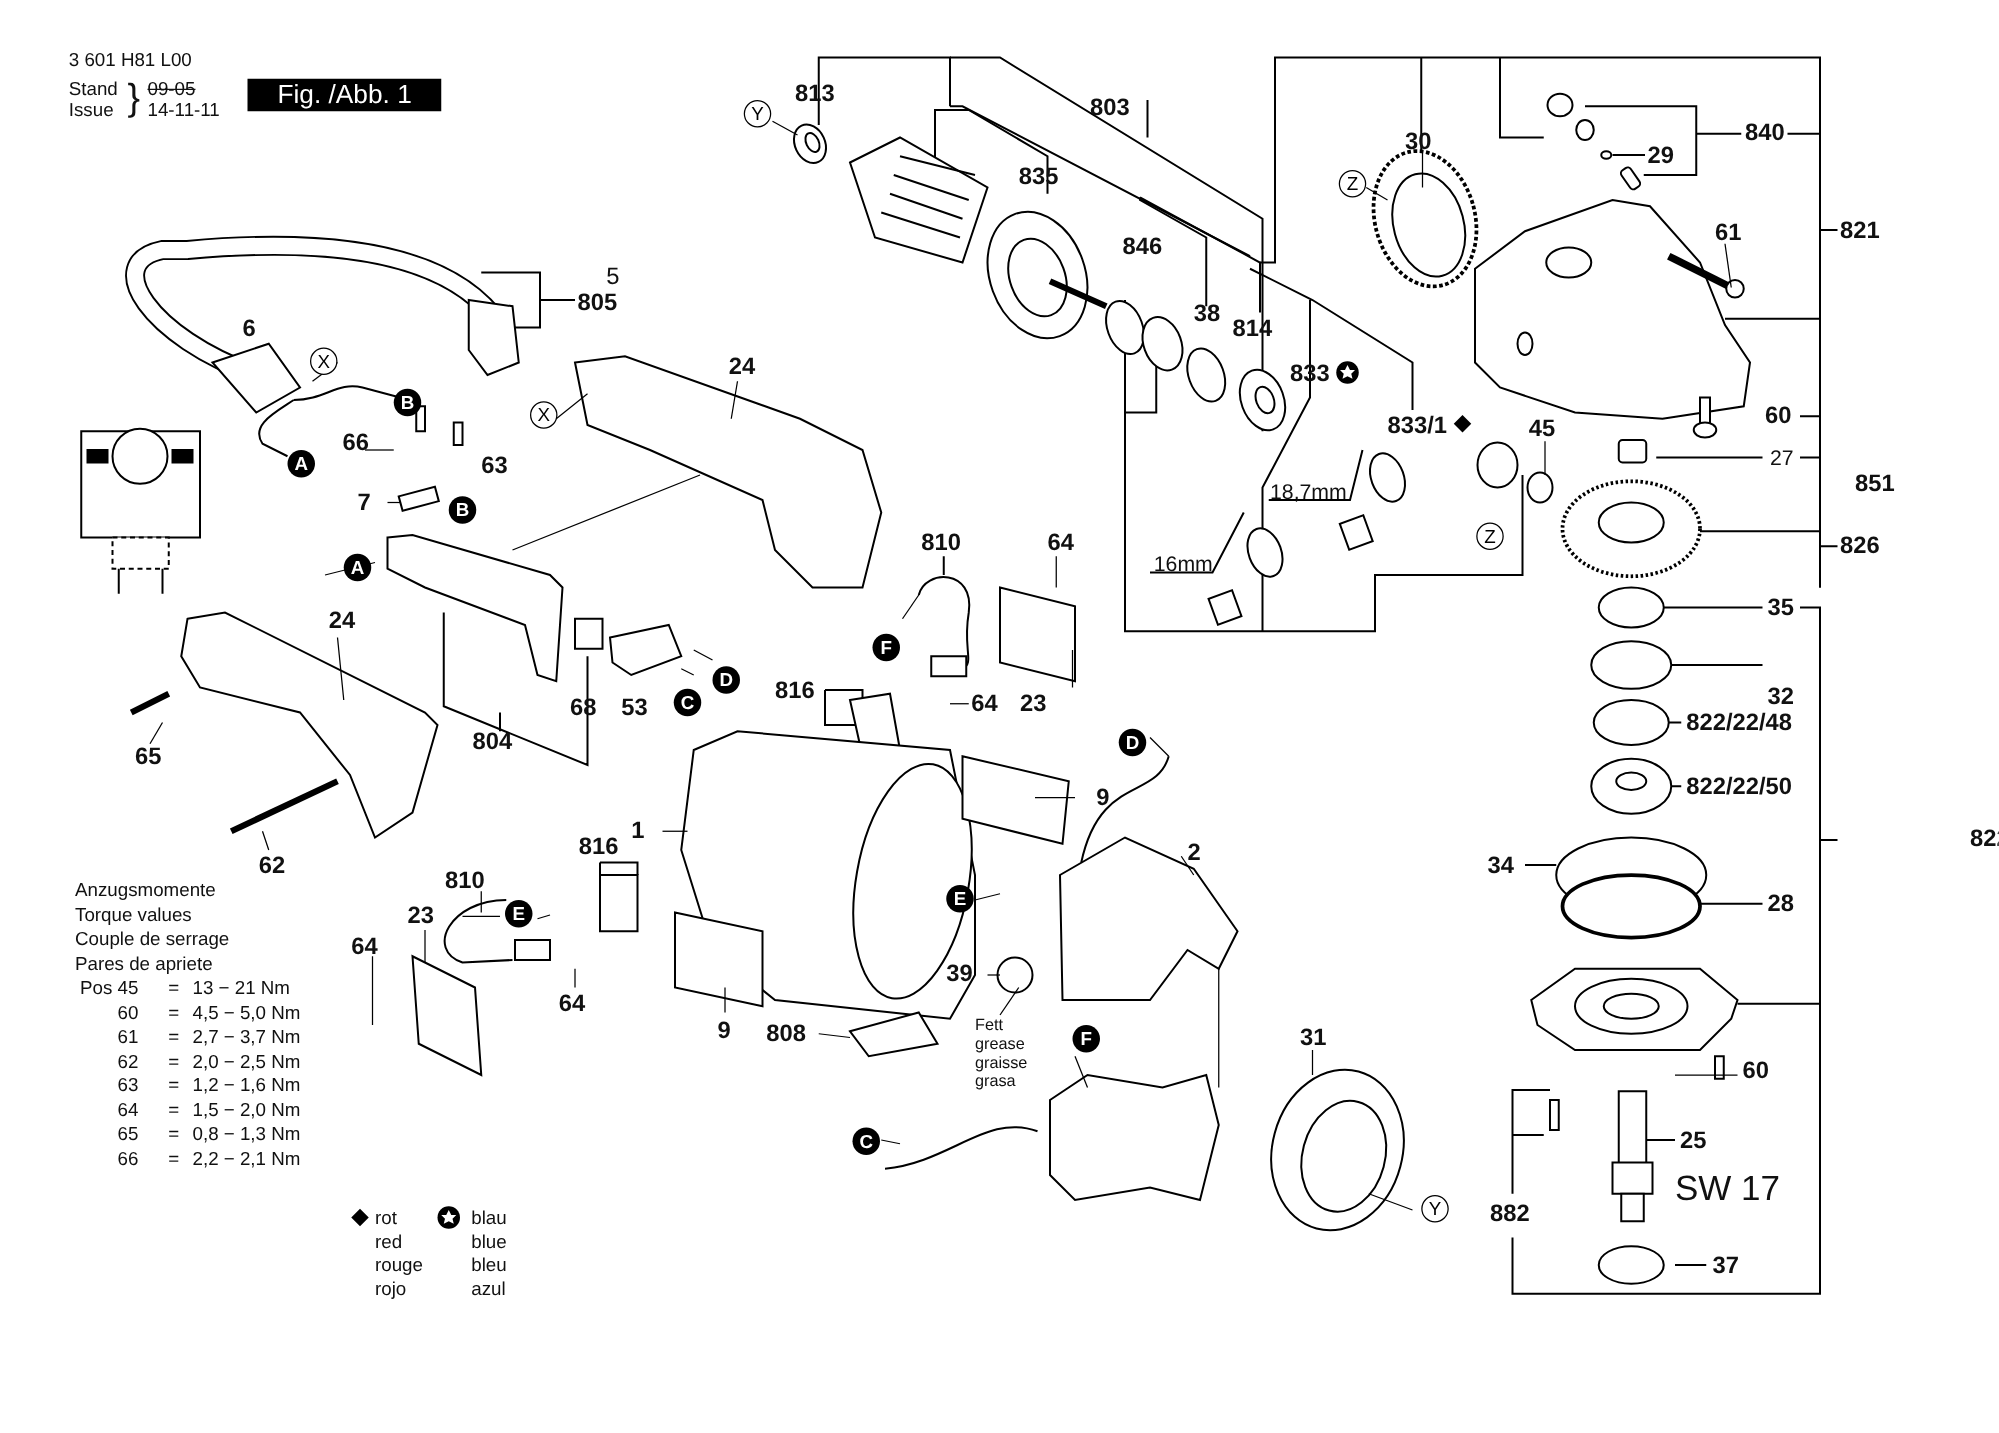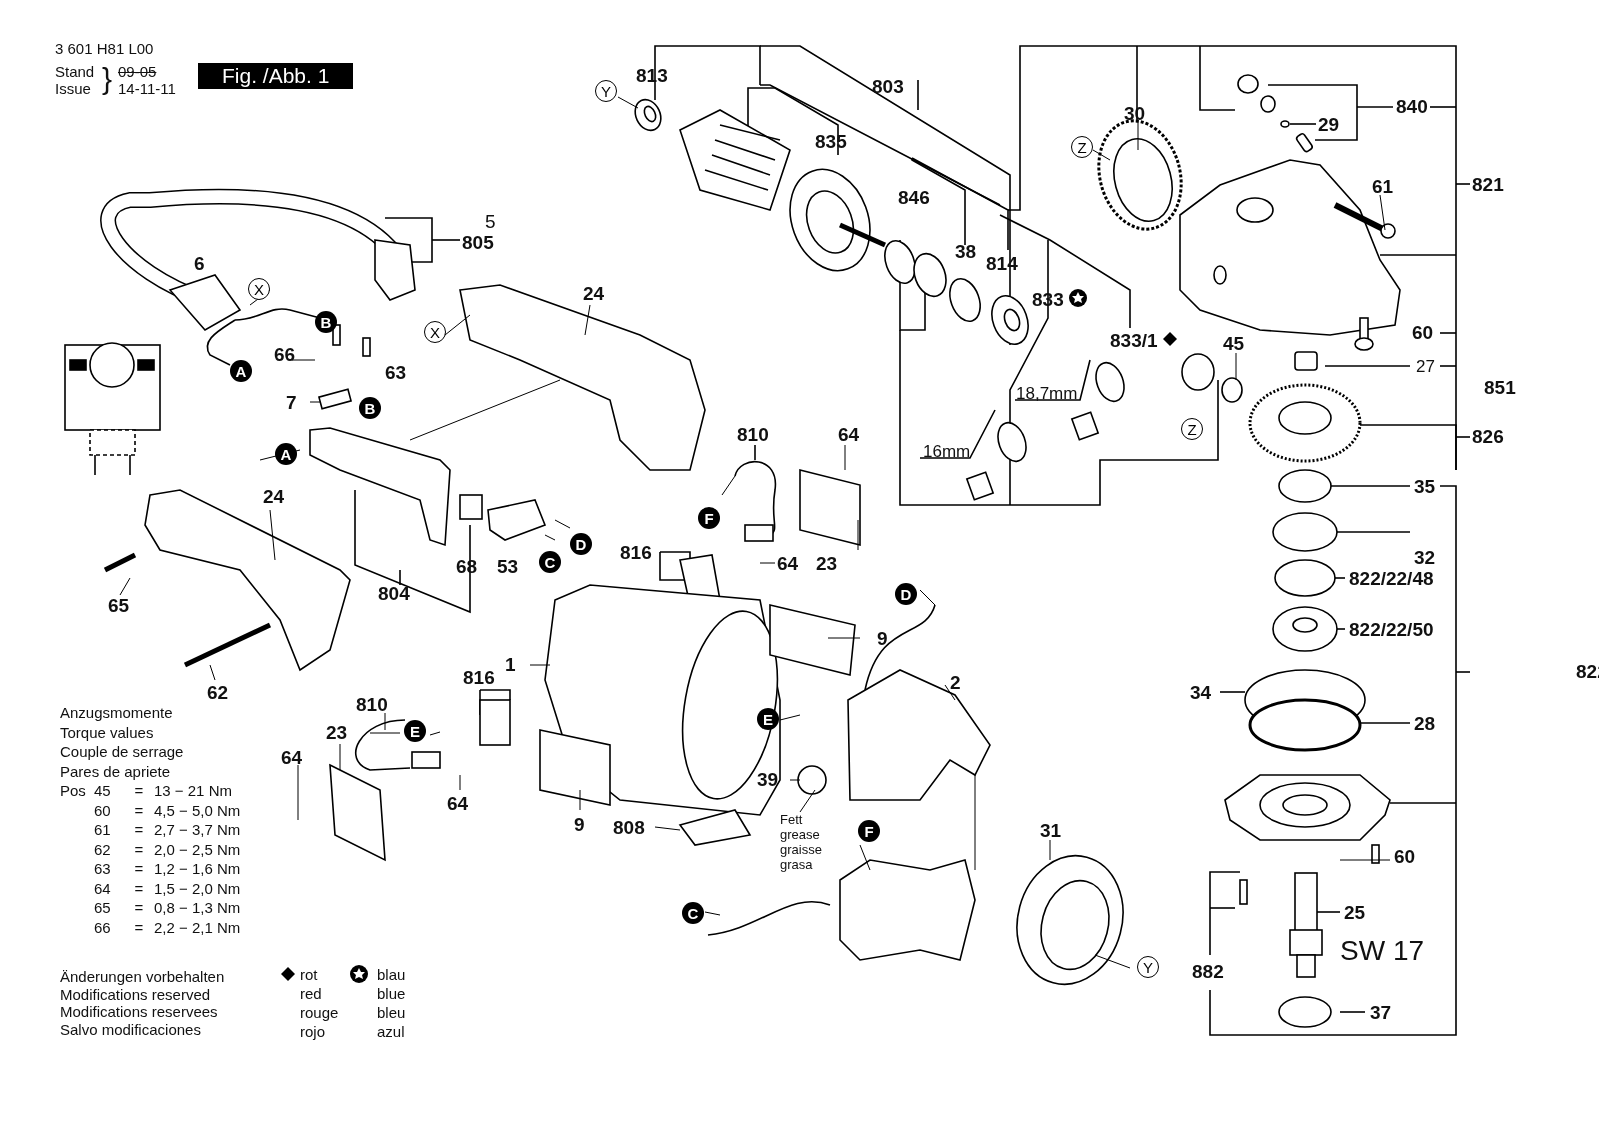--- a/index.html
+++ b/index.html
@@ -10,21 +10,21 @@
   .strike{text-decoration:line-through;}
   .brace{position:absolute;left:102px;top:63px;font-size:30px;line-height:32px;}
   .lbl{position:absolute;font-weight:bold;font-size:19px;line-height:20px;white-space:nowrap;}
   .lbl-n{position:absolute;font-size:17px;line-height:19px;white-space:nowrap;}
   .small{position:absolute;font-size:17px;line-height:14px;white-space:nowrap;}
   .circ{position:absolute;width:22px;height:22px;border-radius:50%;box-sizing:border-box;display:flex;align-items:center;justify-content:center;font-weight:bold;font-size:15px;}
   .circ.black{background:#000;color:#fff;}
   .circ.white{background:#fff;color:#000;border:1.6px solid #000;font-weight:normal;}
   .torque{position:absolute;left:60px;top:703px;font-size:15px;line-height:19.5px;}
   .torque .row{display:flex;}
-  .torque .pos{width:34px;}
+  .torque .pos{width:34px;text-align:center;}
   .torque .k{width:30px;text-align:left;}
   .torque .eq{width:30px;text-align:center;}
   .torque .v{}
   .mods{position:absolute;left:60px;top:968px;font-size:15px;line-height:17.5px;}
   .legend{position:absolute;font-size:15px;line-height:19px;}
   .grease{position:absolute;left:780px;top:812px;font-size:13px;line-height:15px;}
 </style>
 </head>
 <body>
 
@@ -437,26 +437,20 @@
         <span class="v">0,8 − 1,3 Nm</span>
       </div>
   <div class="row">
         <span class="pos"></span>
         <span class="k">66</span>
         <span class="eq">=</span>
         <span class="v">2,2 − 2,1 Nm</span>
       </div>
 </div>
 
-<div class="mods">
-  <div>Änderungen vorbehalten</div>
-  <div>Modifications reserved</div>
-  <div>Modifications reservees</div>
-  <div>Salvo modificaciones</div>
-</div>
 
 <div class="legend" style="left:300px;top:965px;">
   <div>rot</div>
   <div>red</div>
   <div>rouge</div>
   <div>rojo</div>
 </div>
 <div class="legend" style="left:377px;top:965px;">
   <div>blau</div>
   <div>blue</div>

